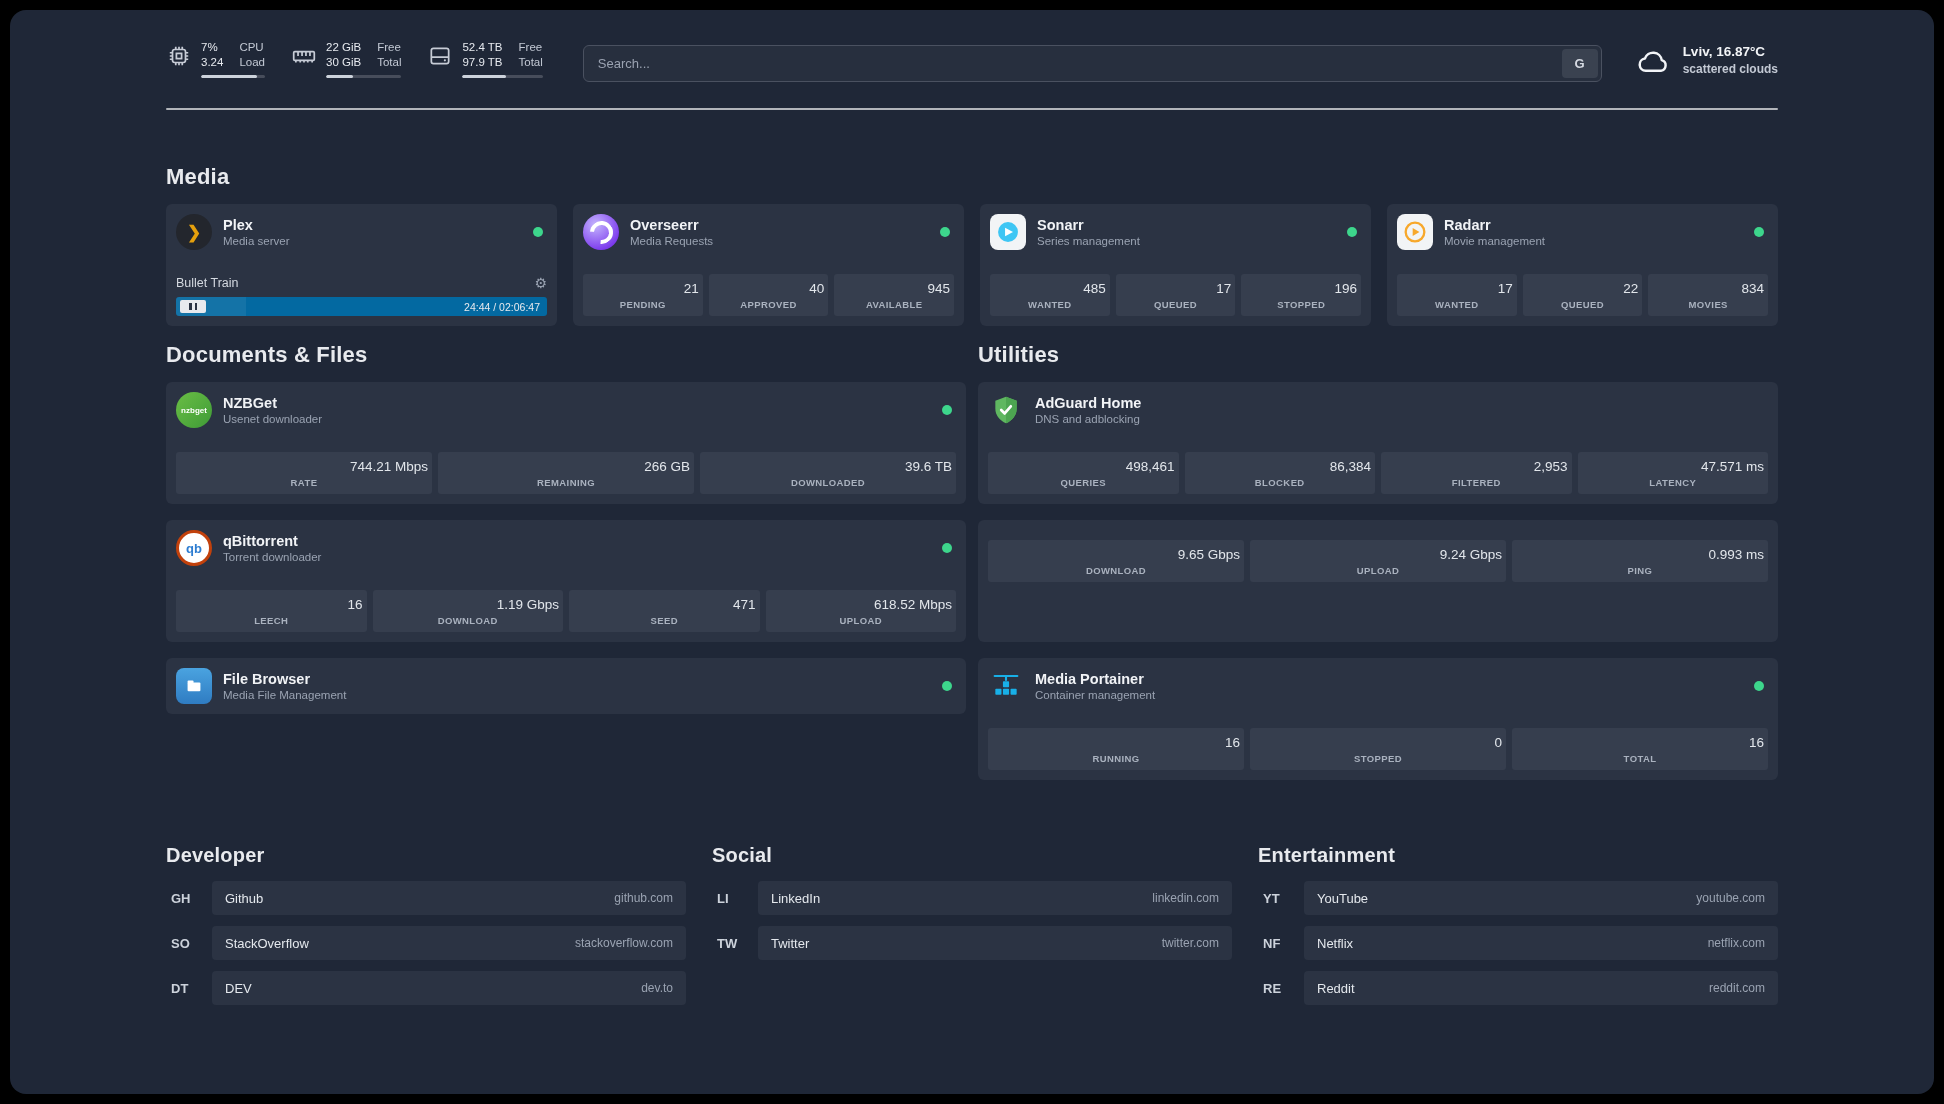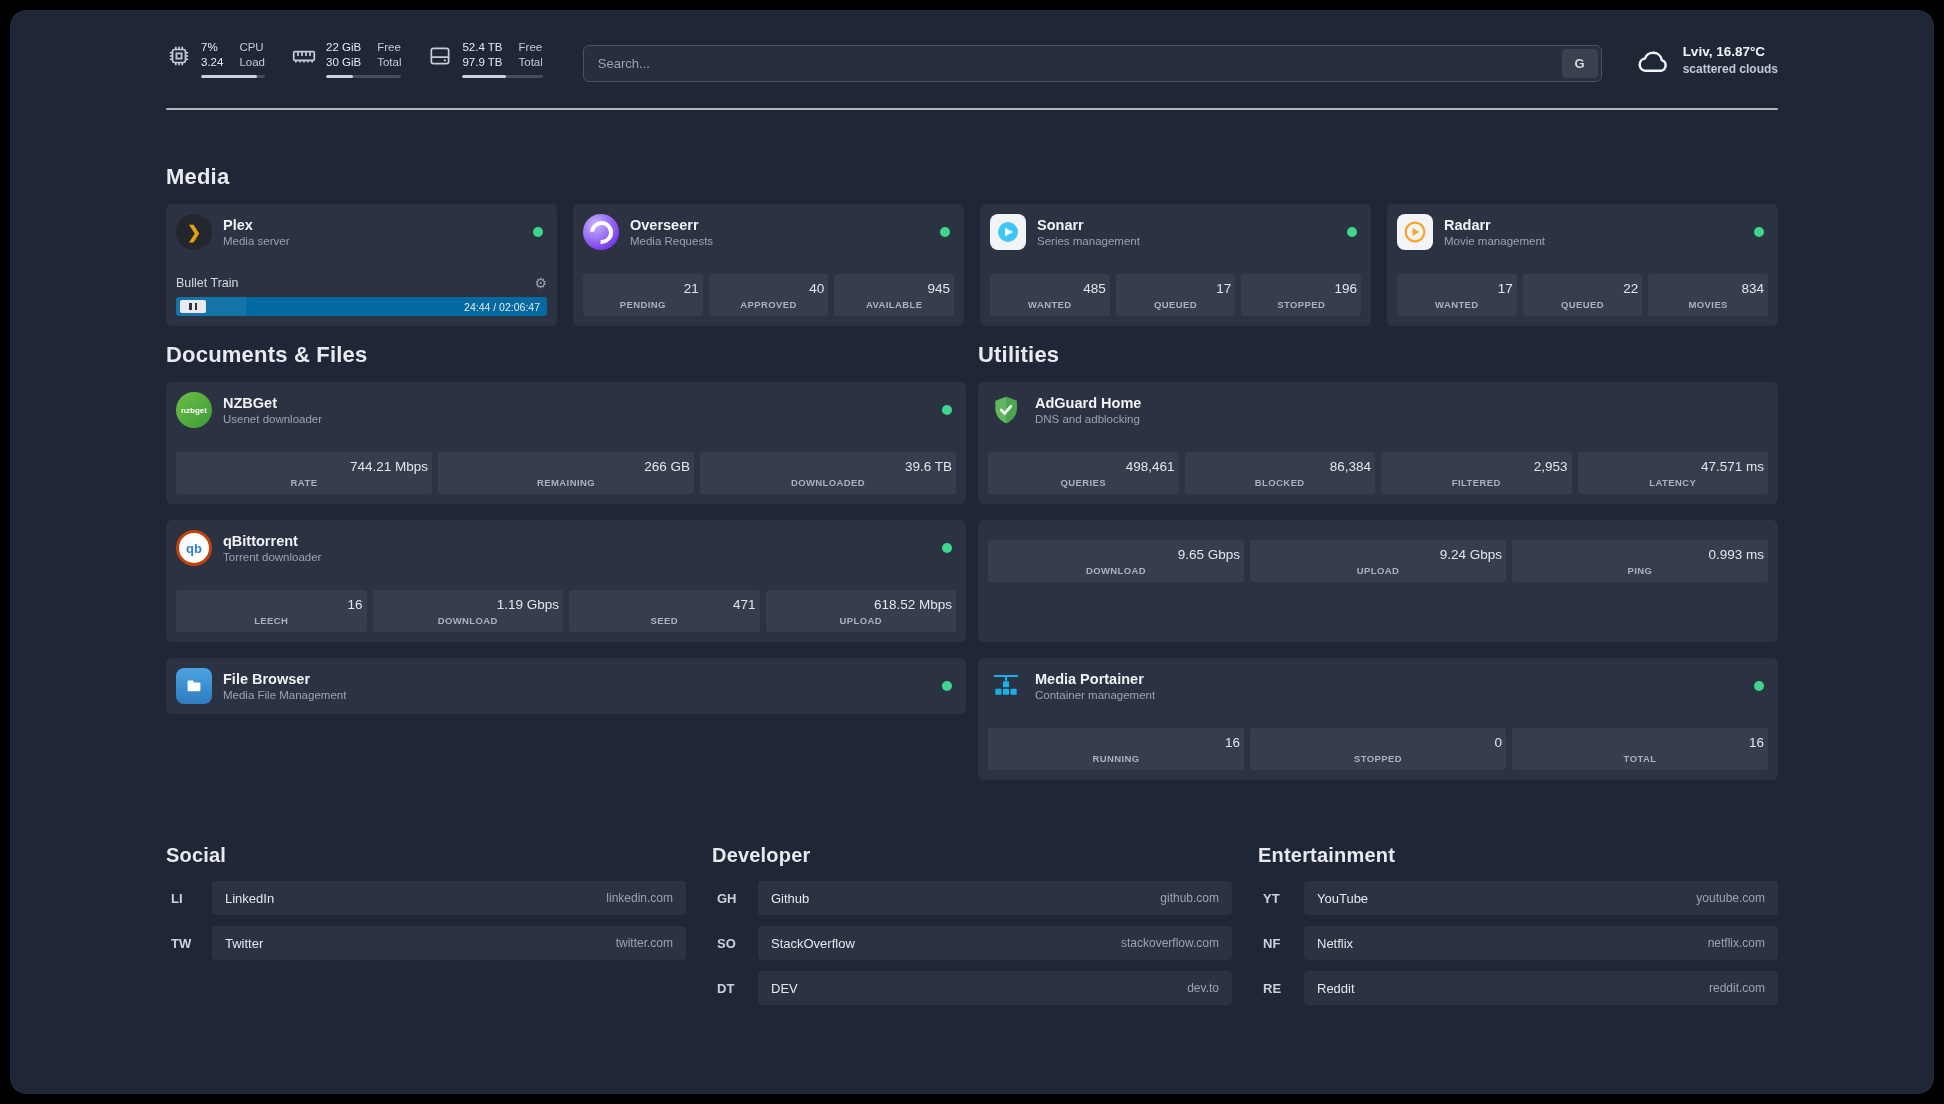--- a/index.html
+++ b/index.html
@@ -481,61 +481,61 @@
           </div>
         </div>
 
       </div>
     </div>
   </div>
 
   <div class="bms">
 
     <div>
+      <h2 class="sec" style="font-size:20px">Developer</h2>
+      <div class="bm-rows">
+        <div class="bm-row">
+          <span class="bm-abbr">GH</span>
+          <div class="bm-pill">
+            <span class="bm-name">Github</span>
+            <span class="bm-url">github.com</span>
+          </div>
+        </div>
+        <div class="bm-row">
+          <span class="bm-abbr">SO</span>
+          <div class="bm-pill">
+            <span class="bm-name">StackOverflow</span>
+            <span class="bm-url">stackoverflow.com</span>
+          </div>
+        </div>
+        <div class="bm-row">
+          <span class="bm-abbr">DT</span>
+          <div class="bm-pill">
+            <span class="bm-name">DEV</span>
+            <span class="bm-url">dev.to</span>
+          </div>
+        </div>
+      </div>
+    </div>
+
+    <div>
       <h2 class="sec" style="font-size:20px">Social</h2>
       <div class="bm-rows">
         <div class="bm-row">
           <span class="bm-abbr">LI</span>
           <div class="bm-pill">
             <span class="bm-name">LinkedIn</span>
             <span class="bm-url">linkedin.com</span>
           </div>
         </div>
         <div class="bm-row">
           <span class="bm-abbr">TW</span>
           <div class="bm-pill">
             <span class="bm-name">Twitter</span>
             <span class="bm-url">twitter.com</span>
-          </div>
-        </div>
-      </div>
-    </div>
-
-    <div>
-      <h2 class="sec" style="font-size:20px">Developer</h2>
-      <div class="bm-rows">
-        <div class="bm-row">
-          <span class="bm-abbr">GH</span>
-          <div class="bm-pill">
-            <span class="bm-name">Github</span>
-            <span class="bm-url">github.com</span>
-          </div>
-        </div>
-        <div class="bm-row">
-          <span class="bm-abbr">SO</span>
-          <div class="bm-pill">
-            <span class="bm-name">StackOverflow</span>
-            <span class="bm-url">stackoverflow.com</span>
-          </div>
-        </div>
-        <div class="bm-row">
-          <span class="bm-abbr">DT</span>
-          <div class="bm-pill">
-            <span class="bm-name">DEV</span>
-            <span class="bm-url">dev.to</span>
           </div>
         </div>
       </div>
     </div>
 
     <div>
       <h2 class="sec" style="font-size:20px">Entertainment</h2>
       <div class="bm-rows">
         <div class="bm-row">
           <span class="bm-abbr">YT</span>

